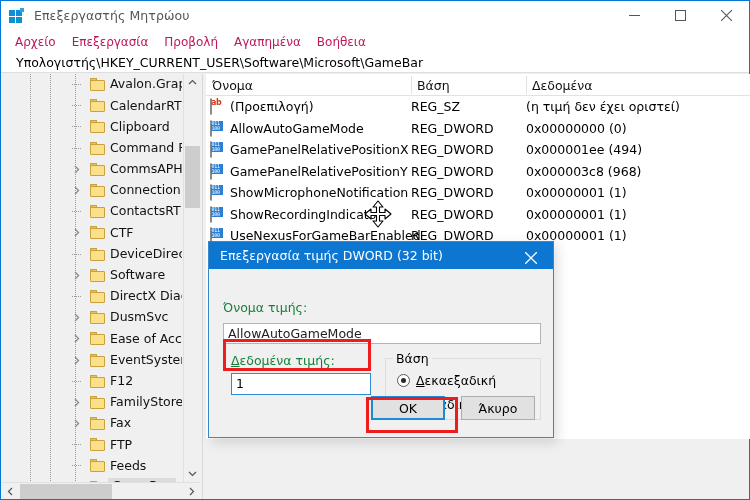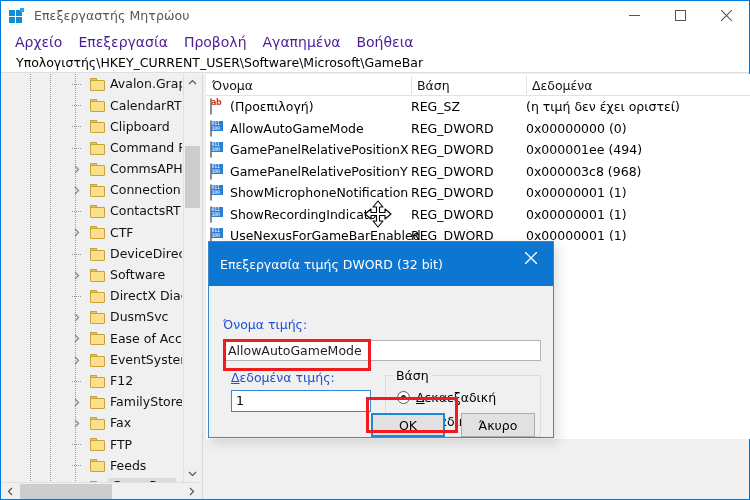--- a/index.html
+++ b/index.html
@@ -32,21 +32,21 @@
   #wincontrols { margin-left:auto; display:flex; height:29px; }
   .wc { width:46px; height:29px; display:flex; align-items:center; justify-content:center; }
   .wc svg { display:block; }
 
   
   #menubar {
     position:absolute; left:0; top:29px; width:748px; height:23px;
     background:#ffffff; display:flex; align-items:center; padding-left:6px;
   }
   .menu-item {
-    padding:2px 8px; font-size:14px; color:#4c1d95; white-space:nowrap;
+    padding:2px 8px; font-size:12px; color:#be185d; white-space:nowrap;
   }
 
   
   #addressbar {
     position:absolute; left:0; top:52px; width:748px; height:20px;
     background:#ffffff; border-bottom:1px solid #dedede;
     display:flex; align-items:center; padding-left:15px;
   }
   #address-text { font-size:12.5px; color:#000; white-space:nowrap; }
 
@@ -152,31 +152,31 @@
   
   #dialog-shadow {
     position:absolute; left:211px; top:244px; width:346px; height:198px;
     background:rgba(0,0,0,0.12); filter:blur(6px);
   }
   #dialog {
     position:absolute; left:207px; top:240px; width:346px; height:197px;
     background:#f0f0f0; border:1px solid #3a86c8;
   }
   #dlg-title {
-    height:44px; background:#0d76d0; display:flex; align-items:center;
+    height:27px; background:#0d76d0; display:flex; align-items:center;
     position:relative;
   }
   #dlg-title-text {
     color:#ffffff; font-size:12.5px; margin-left:11px; white-space:nowrap;
   }
   #dlg-close { position:absolute; right:0; top:0; width:44px; height:31px;
     display:flex; align-items:center; justify-content:center; }
 
   #dlg-body { position:relative; height:165px; }
-  .dlg-label { position:absolute; font-size:12.5px; color:#1d4ed8; white-space:nowrap; }
+  .dlg-label { position:absolute; font-size:12.5px; color:#15803d; white-space:nowrap; }
   .underline-first::first-letter { text-decoration:underline; }
 
   #name-input {
     position:absolute; left:14px; top:54px; width:318px; height:21px;
     background:#ffffff; border:1px solid #b4b4b4;
     font-size:12.5px; color:#222; padding:0 4px; line-height:19px;
     font-family:"DejaVu Sans","Liberation Sans",sans-serif;
   }
   #data-input {
     position:absolute; left:22px; top:104px; width:140px; height:22px;

